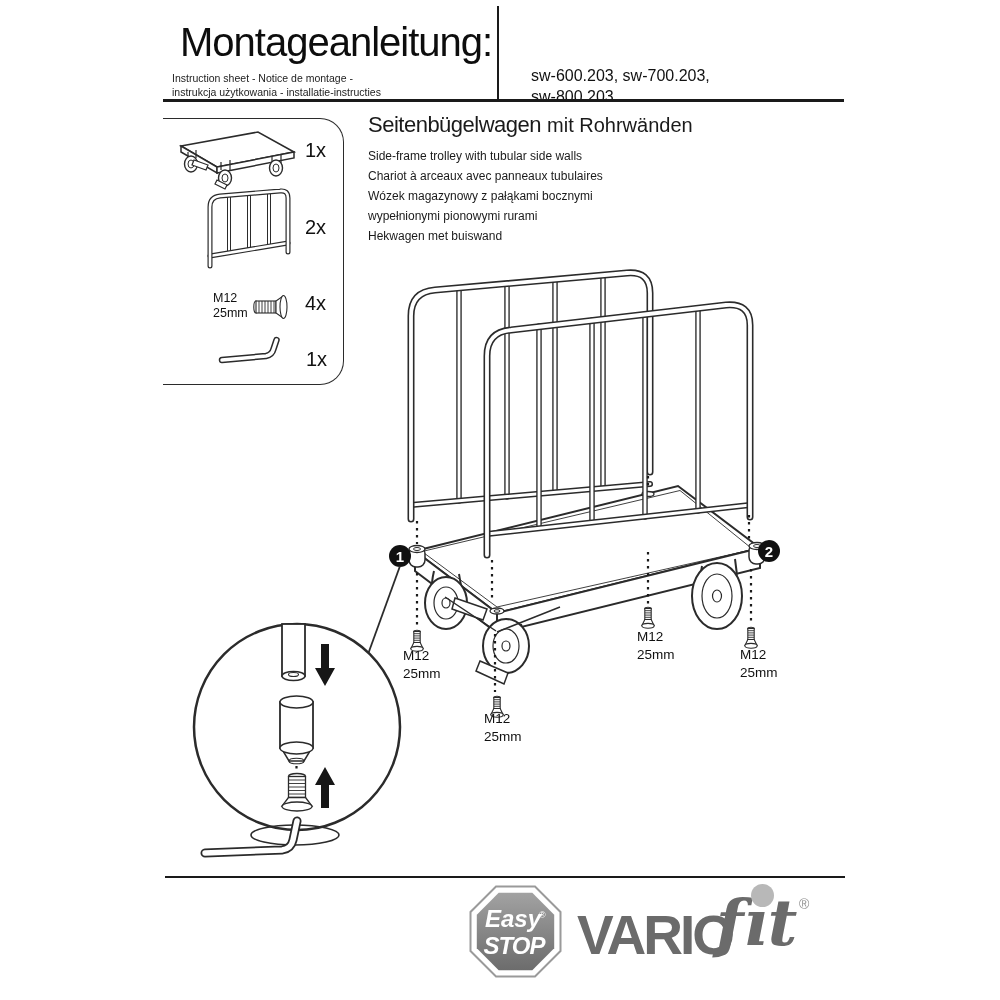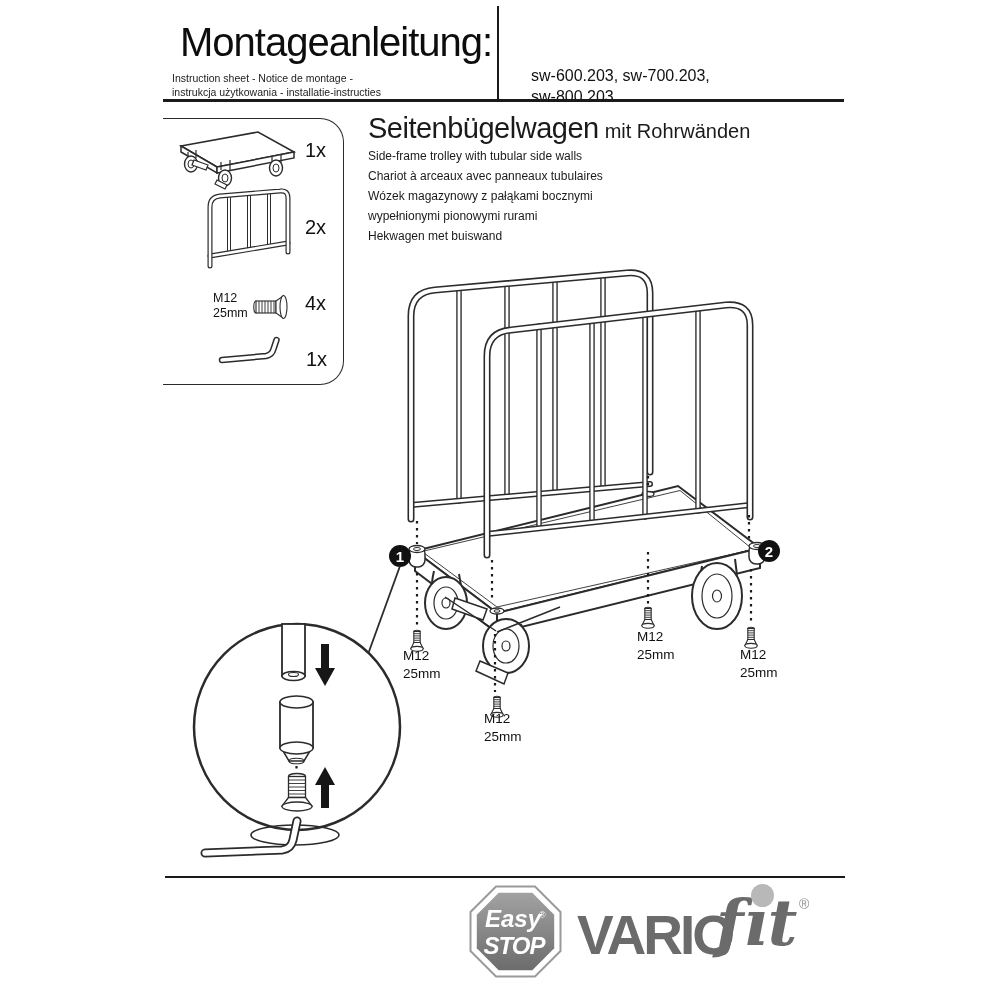--- a/index.html
+++ b/index.html
@@ -13,21 +13,21 @@
   #models{left:531px;top:28px;font-size:16px;line-height:21px;color:#111;margin-top:37px;}
   #hrule{left:163px;top:99px;width:681px;height:3px;background:#1a1a1a;}
   #frule{left:165px;top:876px;width:680px;height:2px;background:#1a1a1a;}
   
   #partsbox{left:163px;top:118px;width:180px;height:265px;border:1.6px solid #2b2b2b;border-left:none;
             border-radius:0 24px 24px 0;}
   .qty{font-size:20px;color:#111;white-space:nowrap;}
   .spec{font-size:12.5px;color:#111;line-height:15px;white-space:nowrap;}
   
   #ptitle{left:368px;top:112px;white-space:nowrap;}
-  #ptitle .big{font-size:29px;color:#1a1a1a;letter-spacing:-0.5px;}
+  #ptitle .big{font-size:22px;color:#1a1a1a;letter-spacing:-0.5px;}
   #ptitle .small{font-size:20px;color:#1a1a1a;margin-left:6px;}
   #ptrans{left:368px;top:146px;font-size:12px;line-height:20px;color:#1a1a1a;white-space:nowrap;}
   
   svg text{font-family:"Liberation Sans",sans-serif;}
   .lbl{font-size:13.5px;fill:#111;}
   .o{stroke:#2b2b2b;fill:none;stroke-linecap:round;stroke-linejoin:round;}
   .i{stroke:#fff;fill:none;stroke-linecap:round;stroke-linejoin:round;}
   .ln{stroke:#2b2b2b;fill:none;}
   .wh{fill:#fff;stroke:#2b2b2b;}
   .dash{stroke:#1a1a1a;stroke-width:2.2;stroke-dasharray:2.5 4.5;fill:none;}

